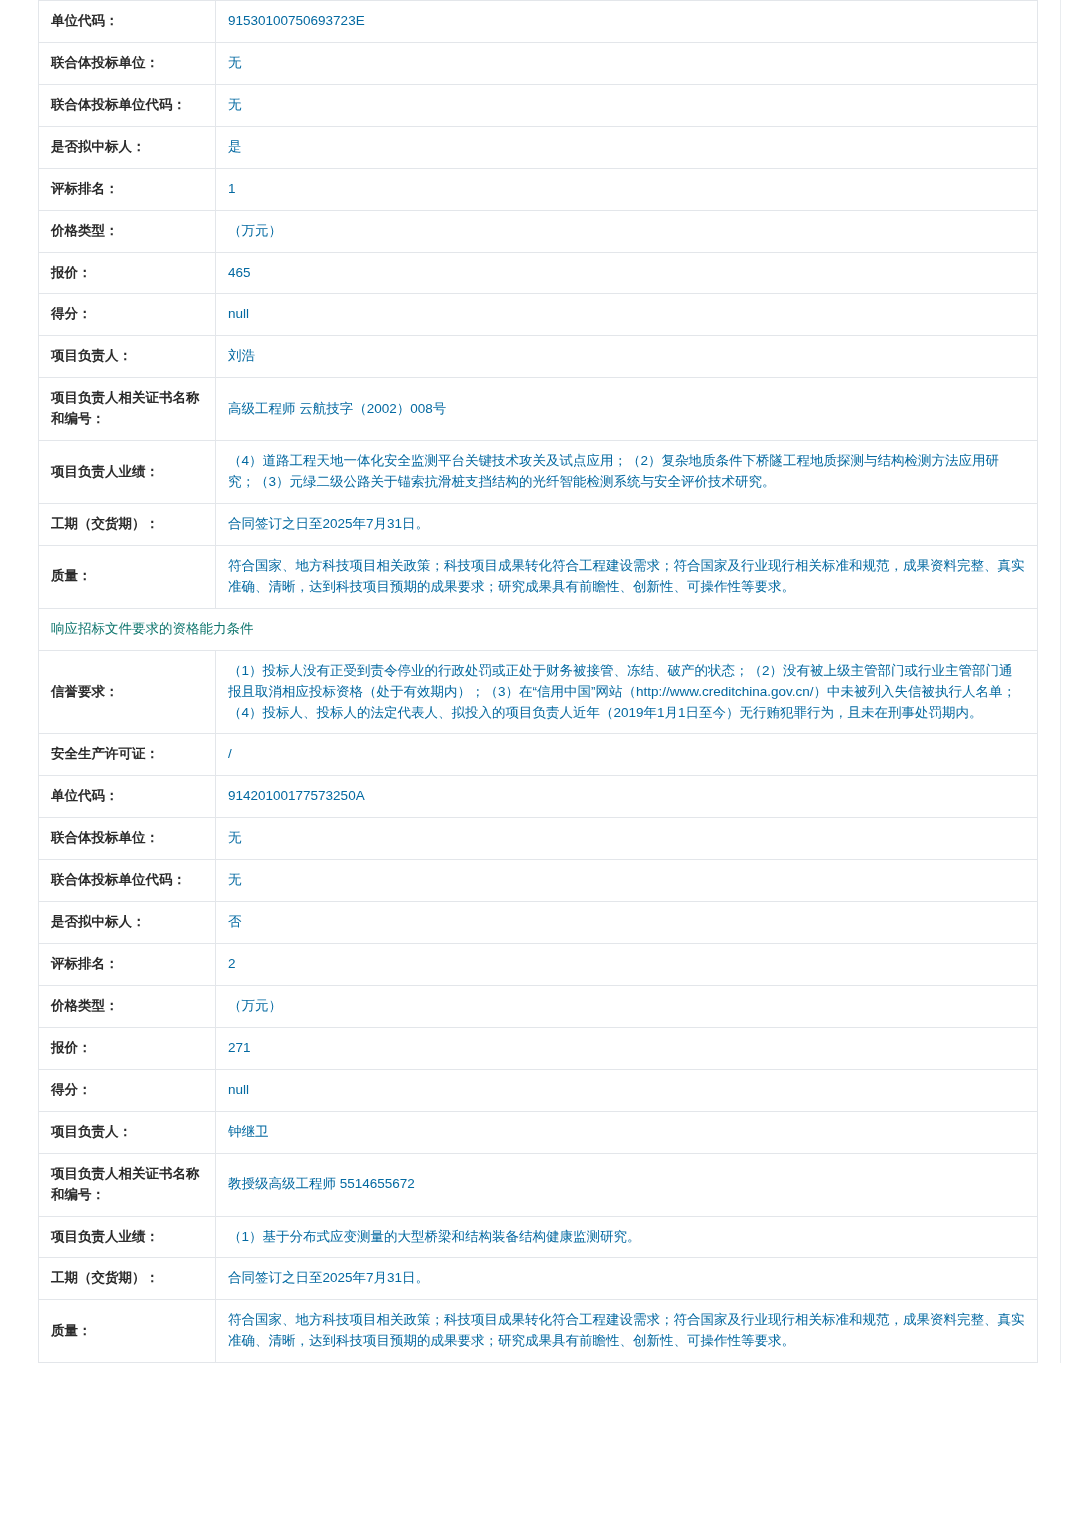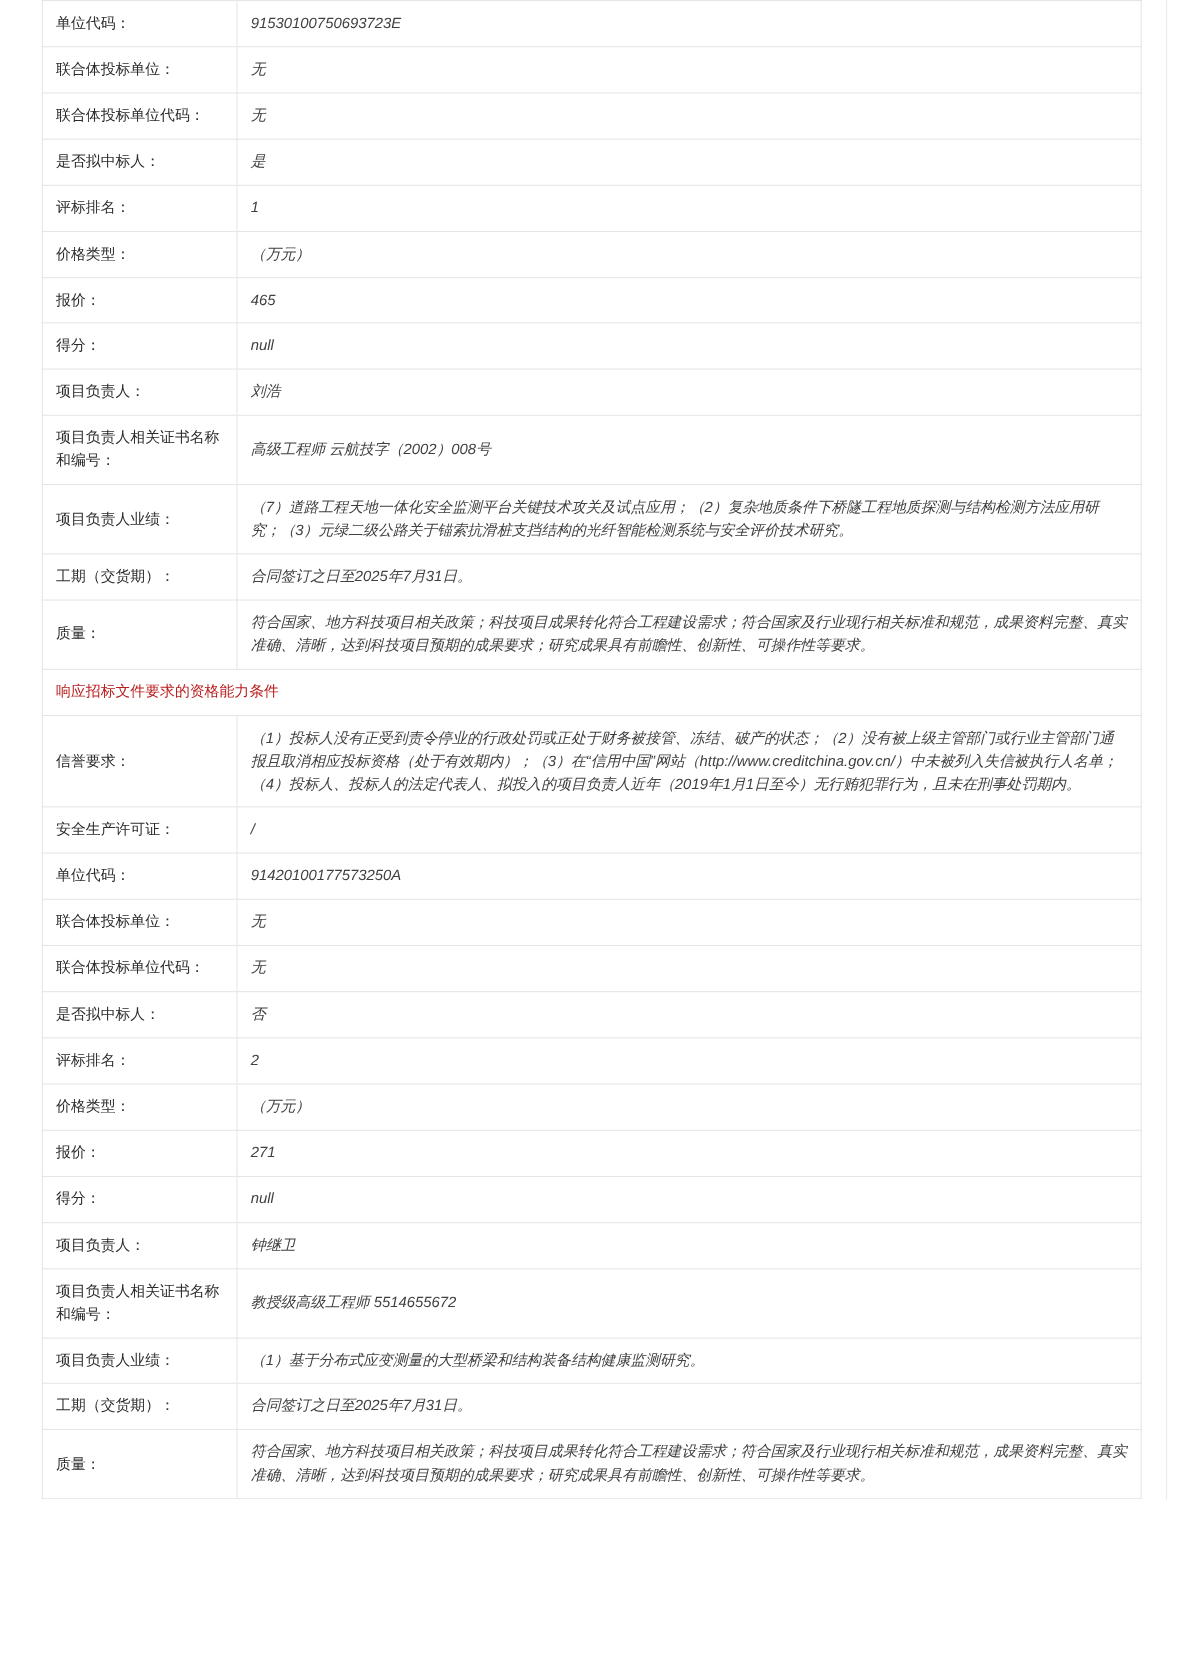--- a/index.html
+++ b/index.html
@@ -29,35 +29,34 @@
   }
   table.bid-table td {
     border: 1px solid #e3e6ea;
     vertical-align: middle;
     padding: 10px 12px;
     line-height: 1.55;
     word-break: break-all;
   }
   td.label {
     width: 152px;
-    font-weight: normal;
+    font-weight: bold;
     color: #2b2b2b;
     background: #ffffff;
     padding-left: 16px;
     padding-right: 8px;
     vertical-align: middle;
   }
   td.value {
-    color: #404040;
+    color: #0369a1;
     padding-left: 14px;
-    font-style: italic;
   }
   td.section {
     font-weight: normal;
-    color: #b91c1c;
+    color: #0f766e;
     padding: 9px 14px;
   }
   .wrap {
     position: relative;
     width: 1077px;
   }
   .right-edge {
     position: absolute;
     top: 0;
     right: 16px;
@@ -109,21 +108,21 @@
           <tr>
             <td class="label">项目负责人：</td>
             <td class="value">刘浩</td>
           </tr>
           <tr>
             <td class="label">项目负责人相关证书名称和编号：</td>
             <td class="value">高级工程师 云航技字（2002）008号</td>
           </tr>
           <tr>
             <td class="label">项目负责人业绩：</td>
-            <td class="value">（7）道路工程天地一体化安全监测平台关键技术攻关及试点应用；（2）复杂地质条件下桥隧工程地质探测与结构检测方法应用研究；（3）元绿二级公路关于锚索抗滑桩支挡结构的光纤智能检测系统与安全评价技术研究。</td>
+            <td class="value">（4）道路工程天地一体化安全监测平台关键技术攻关及试点应用；（2）复杂地质条件下桥隧工程地质探测与结构检测方法应用研究；（3）元绿二级公路关于锚索抗滑桩支挡结构的光纤智能检测系统与安全评价技术研究。</td>
           </tr>
           <tr>
             <td class="label">工期（交货期）：</td>
             <td class="value">合同签订之日至2025年7月31日。</td>
           </tr>
           <tr>
             <td class="label">质量：</td>
             <td class="value">符合国家、地方科技项目相关政策；科技项目成果转化符合工程建设需求；符合国家及行业现行相关标准和规范，成果资料完整、真实准确、清晰，达到科技项目预期的成果要求；研究成果具有前瞻性、创新性、可操作性等要求。</td>
           </tr>
           <tr>

